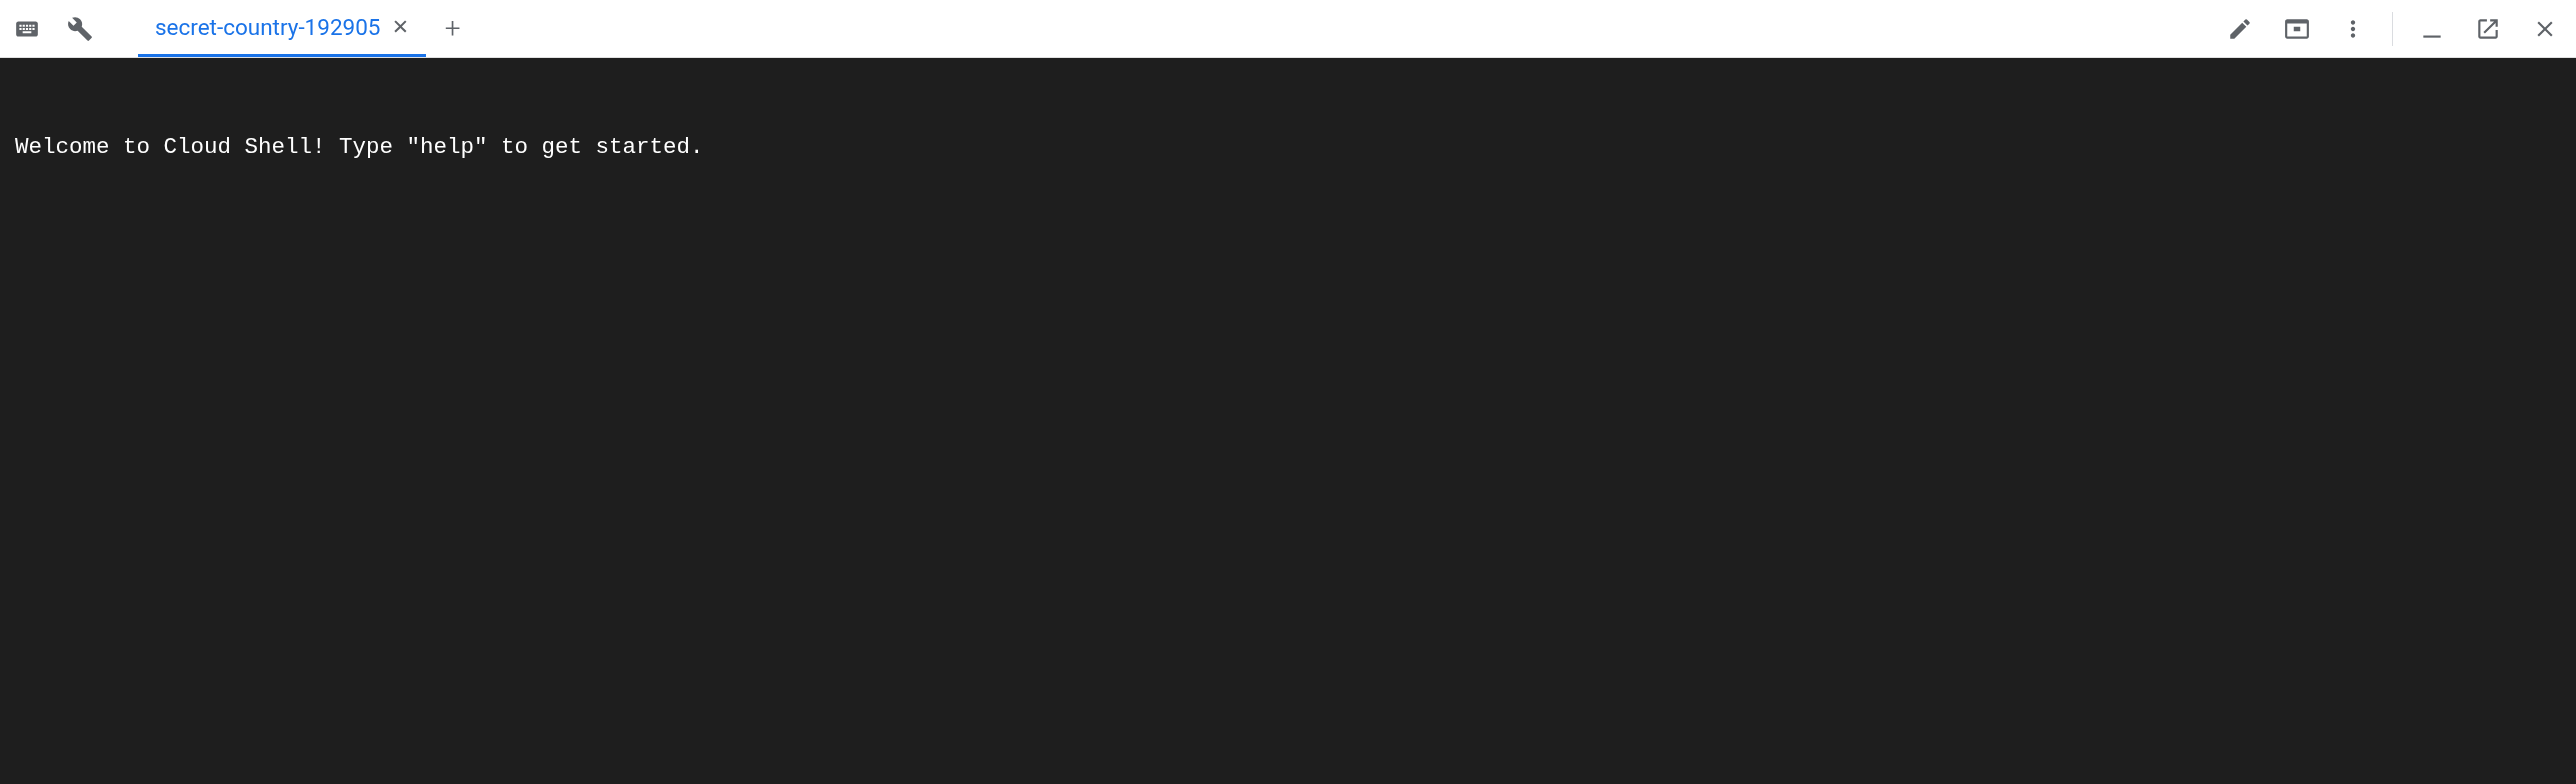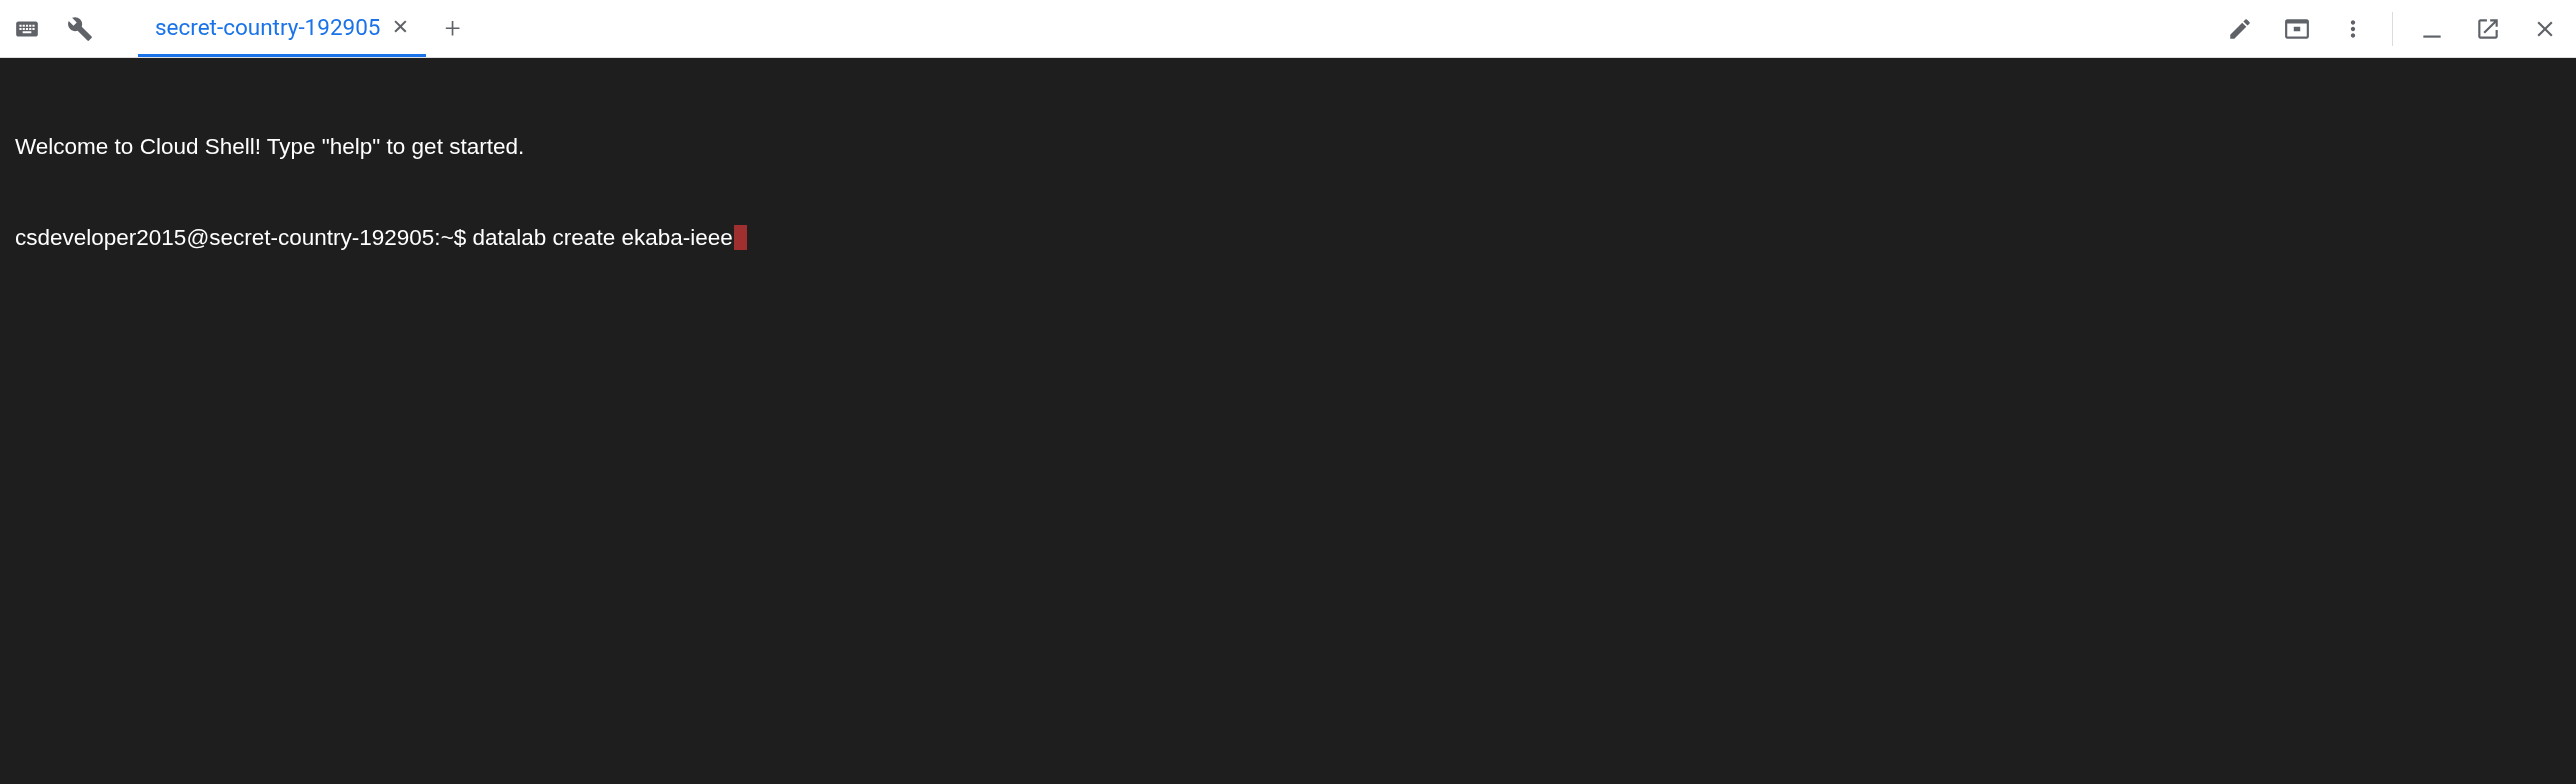--- a/index.html
+++ b/index.html
@@ -84,21 +84,21 @@
     width: 0.9px;
     height: 34px;
     background: #dadce0;
   }
 
   
   .terminal {
     flex: 1;
     background: #1e1e1e;
     color: #ffffff;
-    font-family: Liberation Sans, sans-serif;
+    font-family: Liberation Mono, monospace;
     font-size: 22.5px;
     line-height: 1.35;
     padding: 13px 15px;
     white-space: pre;
     overflow: hidden;
     position: relative;
   }
   .term-line { display: block; }
   .cursor {
     display: inline-block;
@@ -178,15 +178,14 @@
       <svg viewBox="0 0 24 24">
           <path d="M19 6.41 17.59 5 12 10.59 6.41 5 5 6.41 10.59 12 5 17.59 6.41 19 12 13.41 17.59 19 19 17.59 13.41 12z"></path>
         </svg>
     </div>
 
   </div>
 </div>
 
 <div class="terminal">
   <span class="term-line">Welcome to Cloud Shell! Type "help" to get started.</span>
-  <span class="term-line"><span>csdeveloper2015</span>@<span>secret-country-192905</span>:<span>~</span><span>$</span> <span>datalab create ekaba-ieee</span><span class="cursor"></span></span>
 </div>
 
 
 </body></html>

